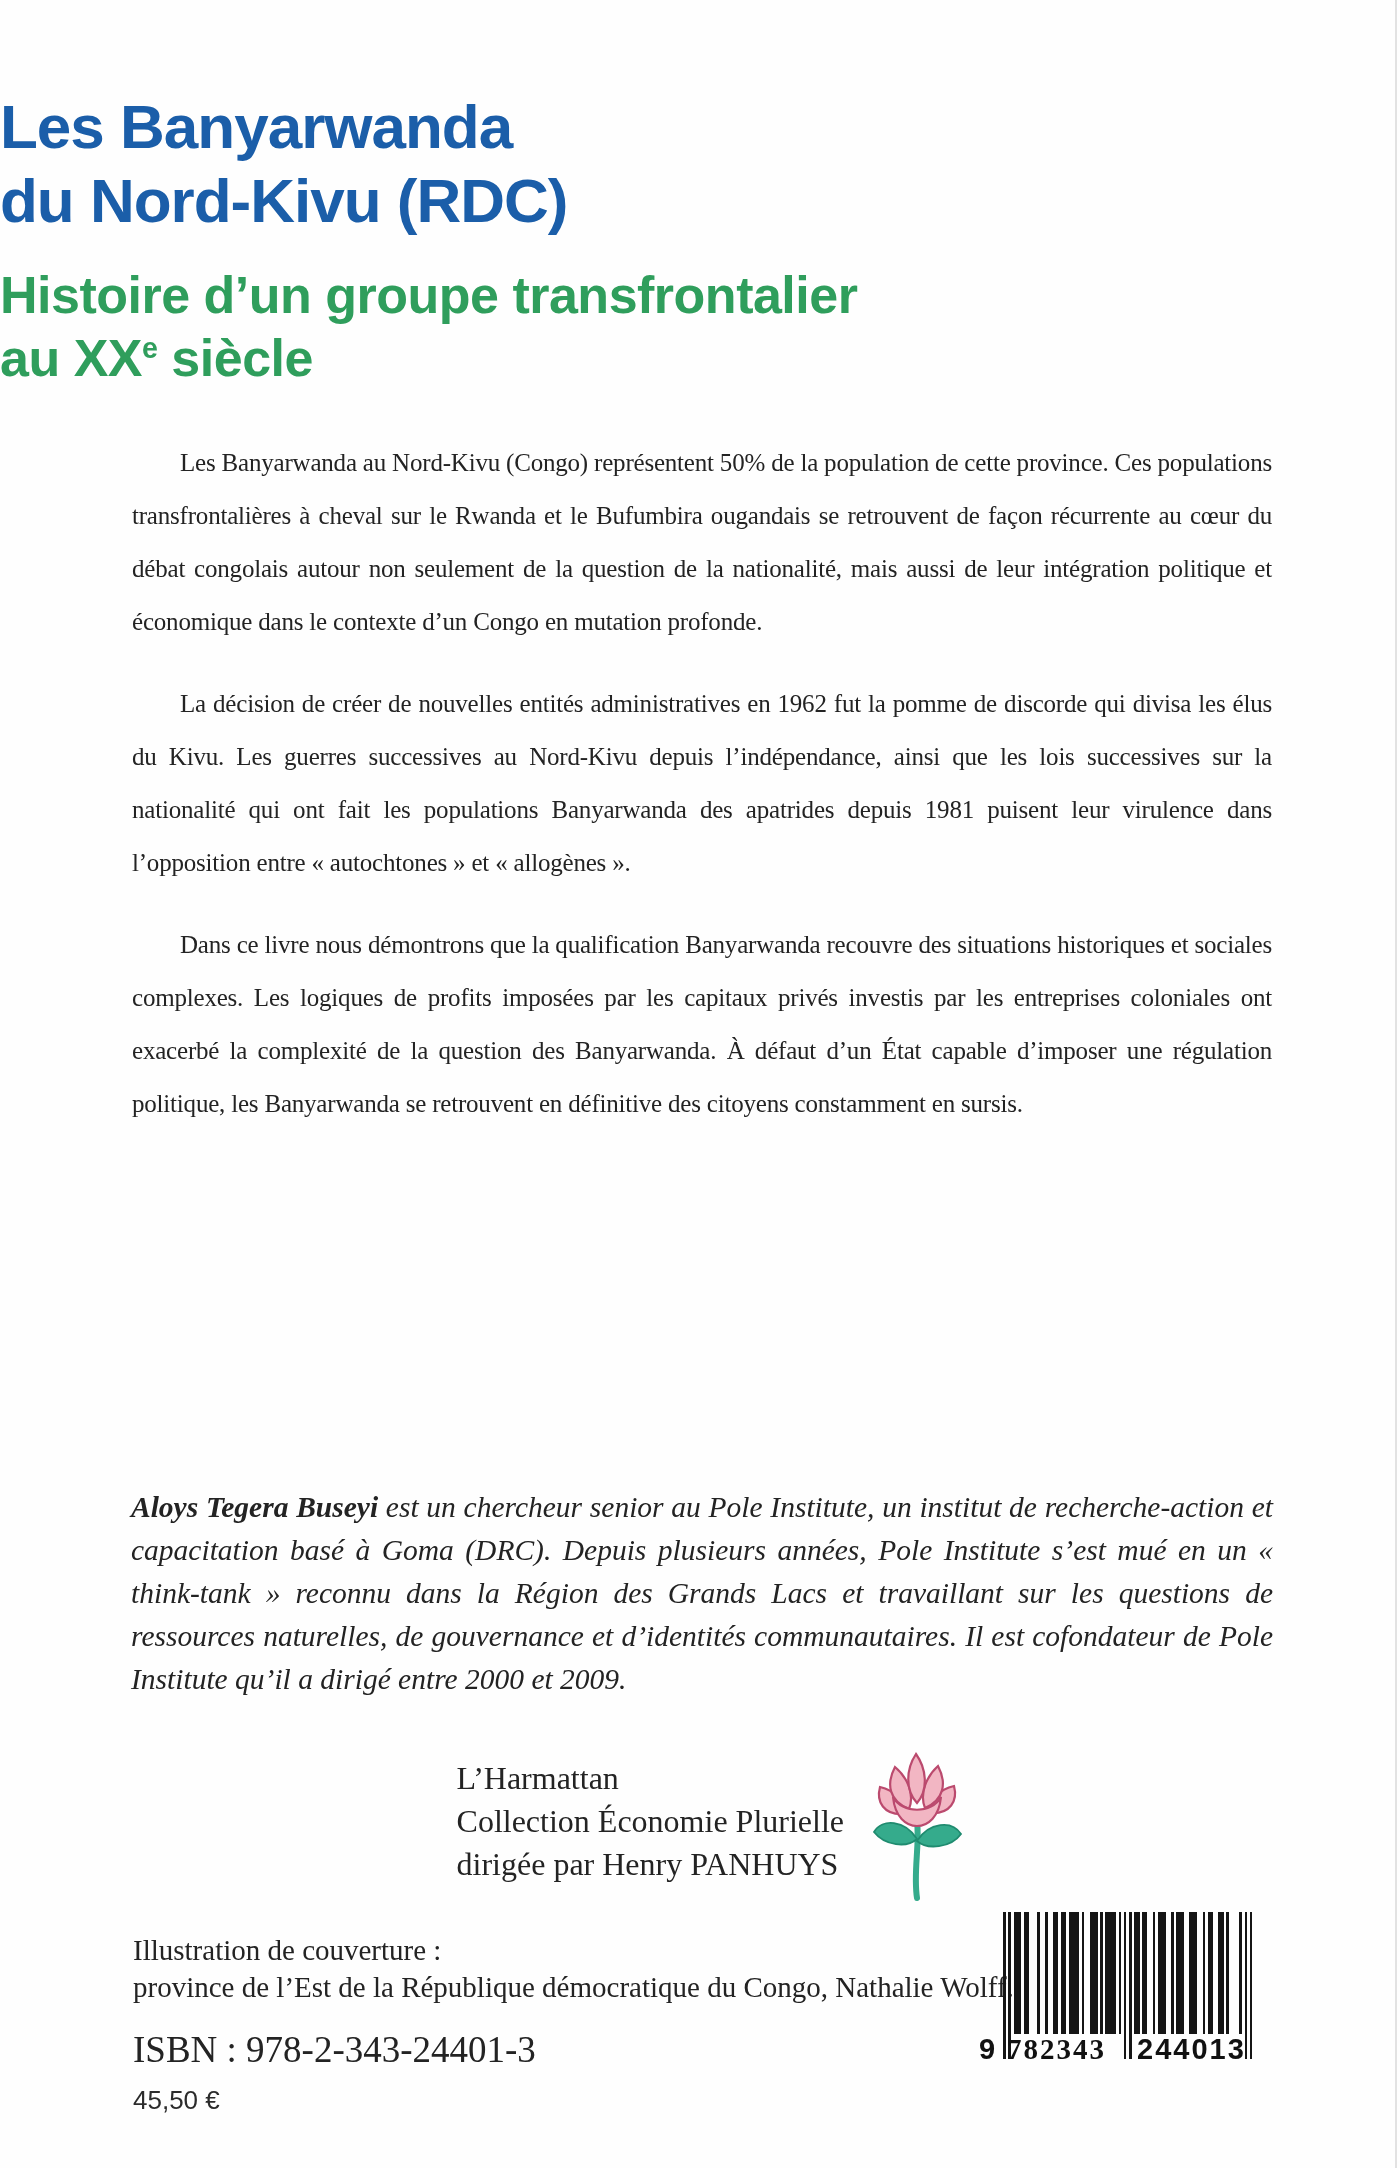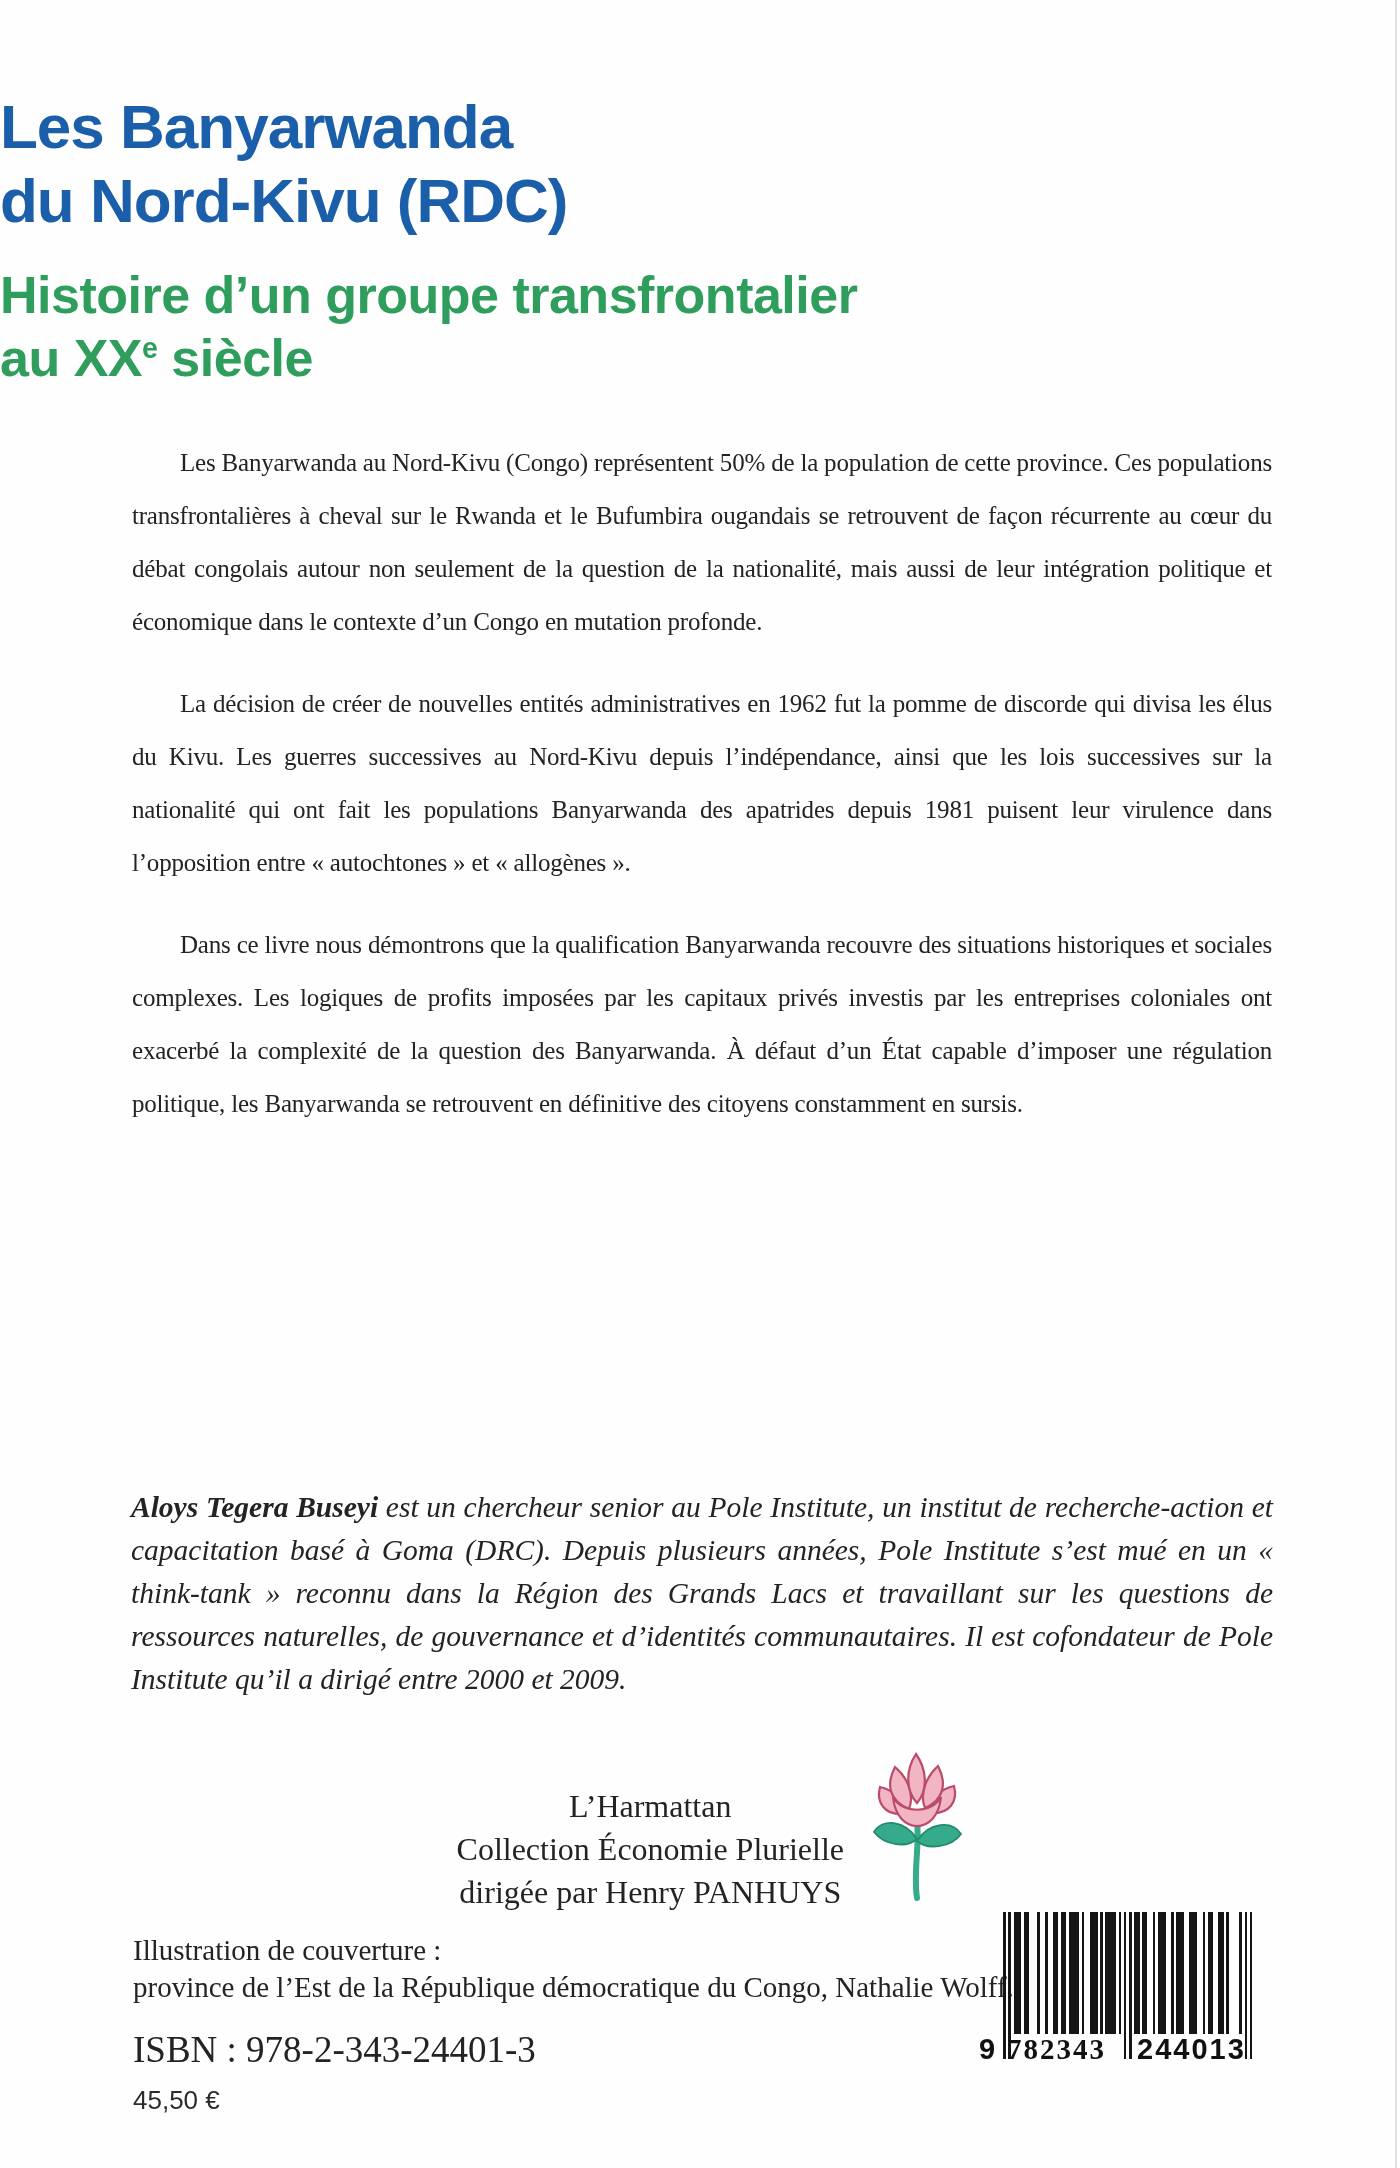--- a/index.html
+++ b/index.html
@@ -32,22 +32,22 @@
   }
   .synopsis p { margin:0 0 29px 0; text-indent:48px; }
   
   .bio {
     position:absolute; top:1446px; left:131px; width:1142px;
     font-style:italic; font-size:29.5px; line-height:43px; text-align:justify;margin-top:40px;
   }
   .bio-name { font-weight:700; }
   
   .publisher {
-    position:absolute; top:1757px; right:556px; text-align:center;
-    font-size:32px; line-height:43px; white-space:nowrap;margin-top:28px;
+    position:absolute; top:1757px; right:556px; text-align:left;
+    font-size:32px; line-height:43px; white-space:nowrap;
   }
   .logo {
     position:absolute; left:866px; top:1742px; width:102px; height:160px;
   }
   .logo .petal { fill:var(--logo-pink,#f2b6c3); stroke:var(--logo-pink-outline,#bb4a6e); stroke-width:2.2; }
   .logo .leaf  { fill:var(--logo-green,#35ab8c); stroke:var(--logo-green-outline,#1f8b6f); stroke-width:1.8; }
   .logo .stem  { fill:none; stroke:var(--logo-green,#35ab8c); stroke-width:6; stroke-linecap:round; }
   
   .footer { position:absolute; left:133px; top:1932px; }
   .credit-line { font-size:29px; line-height:37px; }

